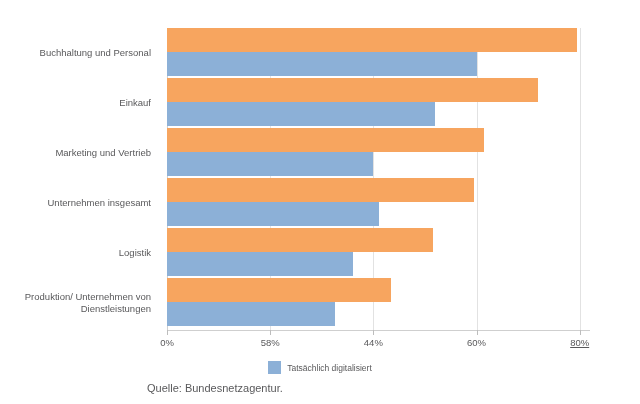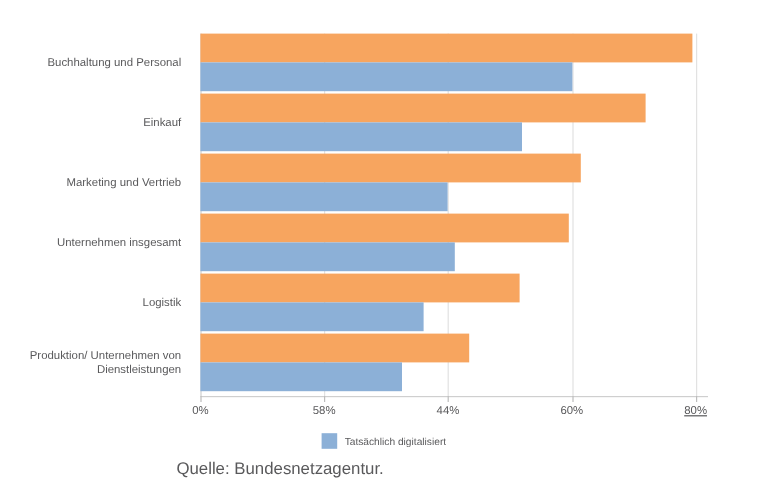--- a/index.html
+++ b/index.html
@@ -127,21 +127,21 @@
     font-size: 8.5px;
     color: #59595b;
     white-space: nowrap;
   }
 
   
   #source-note {
     position: absolute;
     left: 147px;
     top: 382px;
-    font-size: 14px;
+    font-size: 11px;
     color: #59595b;
     white-space: nowrap;
   }
 </style>
 </head>
 <body>
 
 <div id="chart-root">
 
   <div id="cat-labels">

